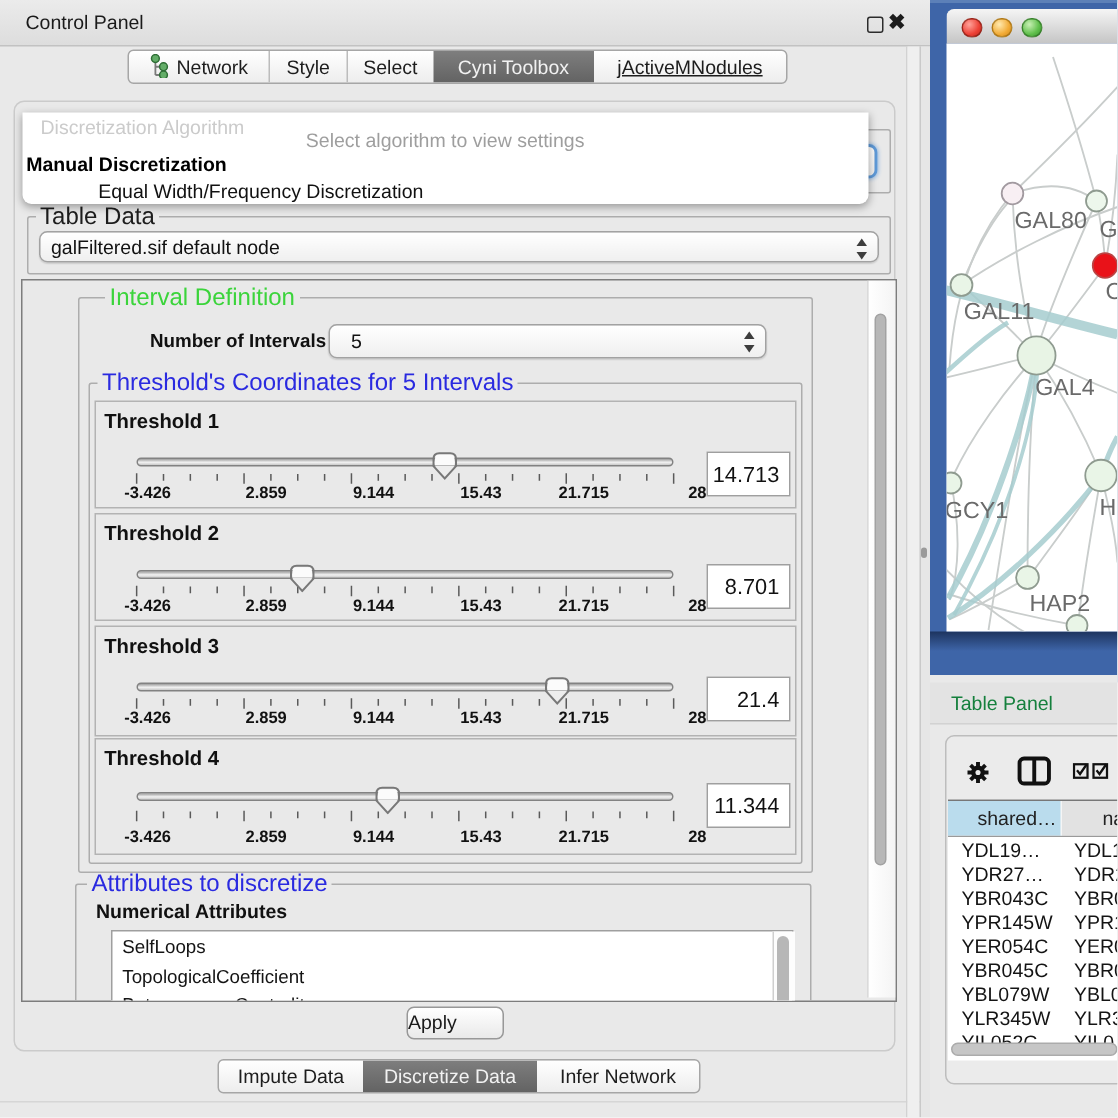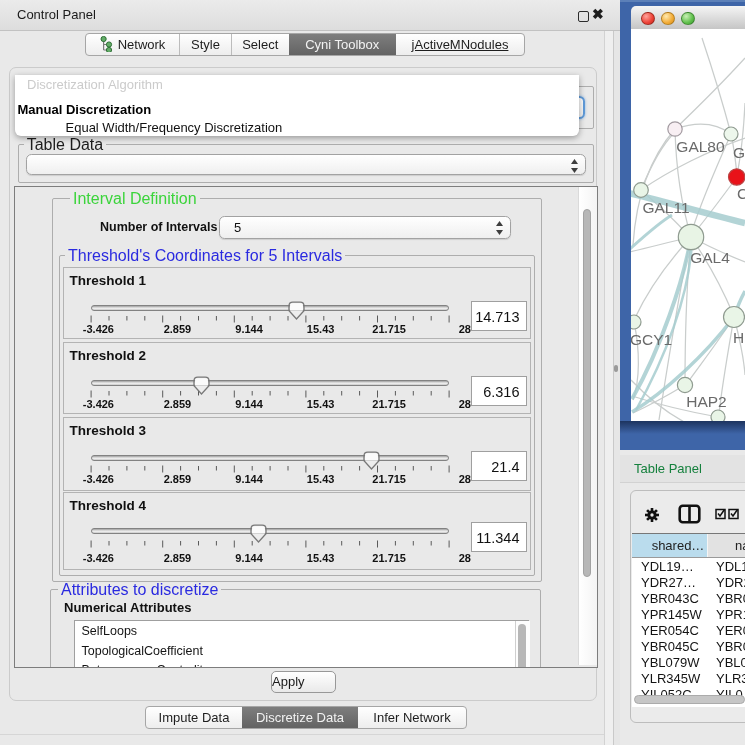--- a/index.html
+++ b/index.html
@@ -56,20 +56,21 @@
 
 <div class="abs" style="left:9px;top:67px;width:586px;height:632px;border:1px solid #cbcbcb;border-radius:7px;background:#e9e9e9;"></div>
 
 <div class="grp" style="left:17.7px;top:86px;width:574px;height:41px;"></div>
 <div class="combo" style="left:26px;top:96px;width:555px;height:19px;border:2.5px solid #5f9ad8;box-shadow:0 0 3px #86b2e2;"></div>
 
 <div class="grp" style="left:17.7px;top:143.5px;width:574px;height:37.5px;">
   <div class="gtitle" style="left:5px;color:#1d1d1d;">Table Data</div>
 </div>
 <div class="combo" style="left:26px;top:153.5px;width:558px;height:19.5px;">
+  <div class="ctext" style="left:7px;">galFiltered.sif default node</div>
   <svg class="abs" style="right:6px;top:3px;" width="9" height="16" viewBox="0 0 9 16">
         <path d="M4.5 1 L8 6 L1 6 Z" fill="#3d3d3d"></path>
         <path d="M4.5 15 L8 10 L1 10 Z" fill="#3d3d3d"></path>
       </svg>
 </div>
 
 <div class="abs" style="left:14px;top:186px;width:582px;height:480px;border:1px solid #7d7d7d;background:#e9e9e9;overflow:hidden;" id="bigpanel">
 
   <div class="abs" style="left:562.5px;top:0;width:18px;height:478px;background:linear-gradient(to right,#ffffff,#f4f4f4);border-left:1px solid #dadada;"></div>
   <div class="abs" style="left:567.5px;top:22px;width:8.5px;height:368px;border-radius:5px;background:#b7b7b7;border:1px solid #a2a2a2;box-sizing:border-box;"></div>
@@ -160,21 +161,21 @@
           <div class="tick" style="left:139.3px;top:55px;">9.144</div>
           <div class="tick" style="left:210.89999999999998px;top:55px;">15.43</div>
           <div class="tick" style="left:282.5px;top:55px;">21.715</div>
           <div class="tick" style="left:347.5px;top:55px;">28</div>
           <svg class="abs" style="left:129px;top:33px;" width="17" height="19" viewBox="0 0 17 19">
             <path d="M1.8,9.3 L15.2,9.3 L8.5,17 Z" fill="#ededed" stroke="none"></path>
             <path d="M1,5 Q1,1.2 4.8,1.2 L12.2,1.2 Q16,1.2 16,5 L16,9.8 L8.5,18 L1,9.8 Z" fill="none" stroke="#787878" stroke-width="1.3"></path>
             <path d="M2,5 Q2,2.2 4.8,2.2 L12.2,2.2 Q15,2.2 15,5 L15,9 L8.5,9 L2,9 Z" fill="#fbfbfb" stroke="none"></path>
           </svg>
         </div>
-        <div class="vfield" style="left:455.5px;top:189px;">6.316</div>
+        <div class="vfield" style="left:455.5px;top:189px;">8.701</div>
         <div class="tbox" style="left:47.5px;top:230px;width:466.5px;height:72px;">
           <div class="tlabel" style="top:5px;">Threshold 3</div>
           <div class="track" style="left:27px;top:37px;width:356px;"></div>
           <svg class="abs" style="left:20px;top:46.5px;" width="376" height="8" viewBox="0 0 376 8">
             <line x1="7.1" y1="0.5" x2="7.1" y2="7.5" stroke="#5a5a5a" stroke-width="1"></line>
             <line x1="25" y1="1" x2="25" y2="5.5" stroke="#5a5a5a" stroke-width="1"></line>
             <line x1="42.9" y1="1" x2="42.9" y2="5.5" stroke="#5a5a5a" stroke-width="1"></line>
             <line x1="60.8" y1="1" x2="60.8" y2="5.5" stroke="#5a5a5a" stroke-width="1"></line>
             <line x1="78.69999999999999" y1="0.5" x2="78.69999999999999" y2="7.5" stroke="#5a5a5a" stroke-width="1"></line>
             <line x1="96.6" y1="1" x2="96.6" y2="5.5" stroke="#5a5a5a" stroke-width="1"></line>
@@ -256,20 +257,21 @@
     <div class="abs" style="left:7px;top:3px;">SelfLoops</div>
     <div class="abs" style="left:7px;top:22.5px;">TopologicalCoefficient</div>
     <div class="abs" style="left:7px;top:41.5px;">BetweennessCentrality</div>
     <div class="abs" style="left:440px;top:0;width:14px;height:54px;background:#fdfdfd;border-left:1px solid #cfcfcf;"></div>
     <div class="abs" style="left:443px;top:3px;width:8px;height:52px;border-radius:4px;background:#b7b7b7;"></div>
   </div>
 </div>
 
 <div class="abs" style="left:15px;top:75px;width:563.5px;height:61px;background:#fff;border-radius:0 0 6px 6px;box-shadow:0 2px 6px rgba(0,0,0,0.35);z-index:30;"></div>
 <div class="abs" style="left:27px;top:77px;font-size:13px;color:#cbcbcb;z-index:31;">Discretization Algorithm</div>
+<div class="abs" style="left:15px;top:86px;width:563.5px;text-align:center;font-size:13px;color:#9e9e9e;z-index:31;">Select algorithm to view settings</div>
 <div class="abs" style="left:17.5px;top:102px;font-size:13px;font-weight:bold;color:#000;z-index:31;">Manual Discretization</div>
 <div class="abs" style="left:17.5px;top:120px;font-size:13px;color:#111;z-index:31;padding-left:48px;">Equal Width/Frequency Discretization</div>
 
 <div class="abs" style="left:271px;top:671px;width:63px;height:20px;border:1px solid #989898;border-radius:5px;background:linear-gradient(#ffffff,#e9e9e9);font-size:13px;color:#1a1a1a;text-align:left;line-height:19px;">Apply</div>
 
 <div class="seg" style="left:145px;top:705.5px;width:320px;height:21px;">
   <div class="it" style="width:96px;">Impute Data</div>
   <div class="it sel" style="width:116px;">Discretize Data</div>
   <div class="it" style="width:108px;">Infer Network</div>
 </div>

